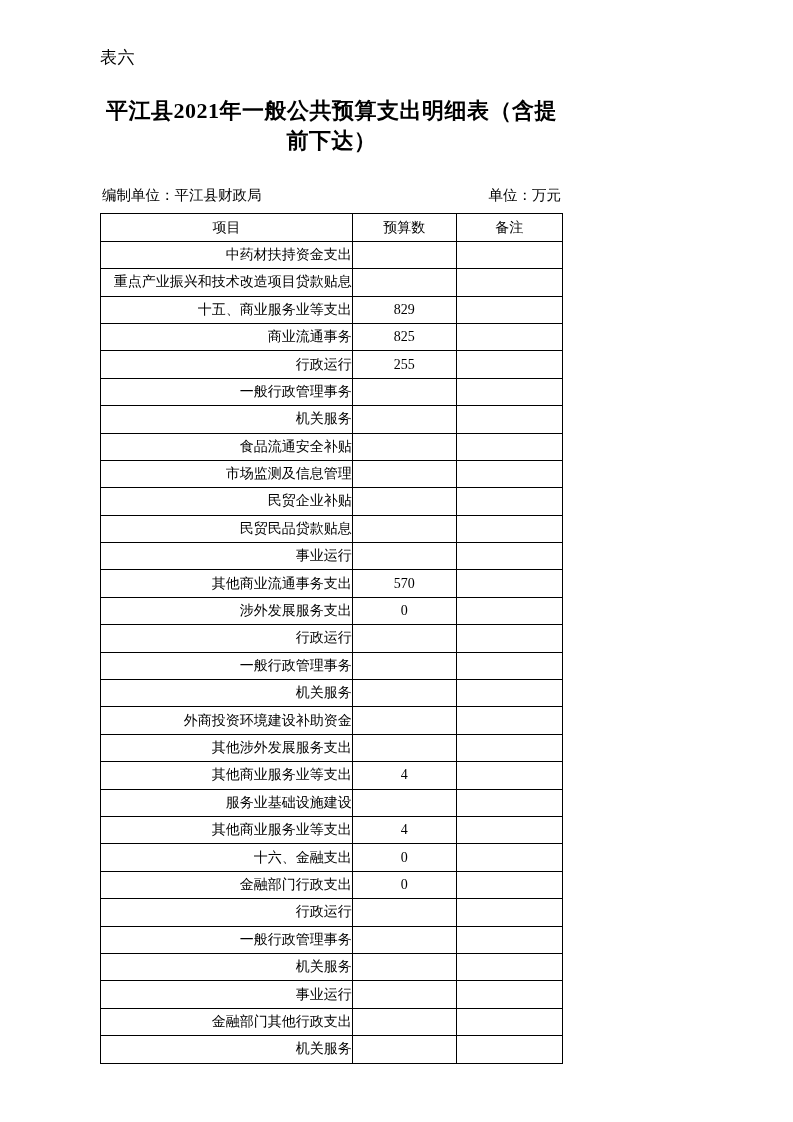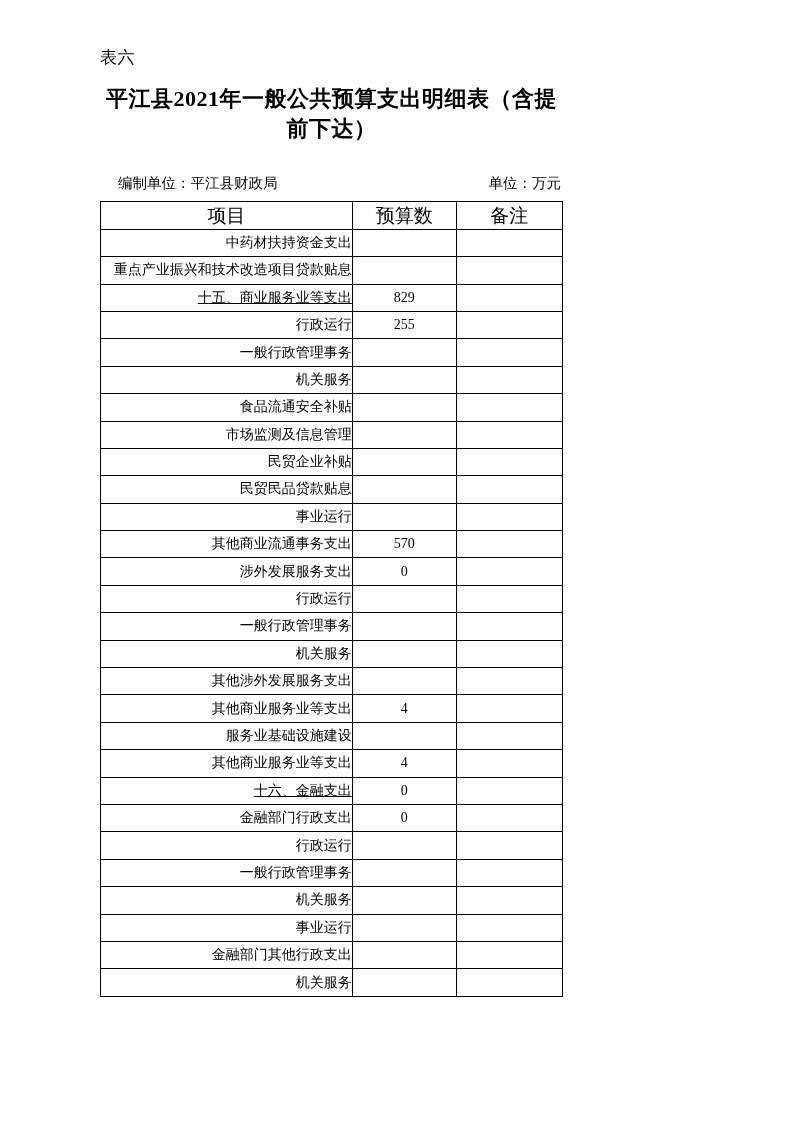--- a/index.html
+++ b/index.html
@@ -27,65 +27,65 @@
   .form-label {
     font-size: 17px;
     line-height: 1.2;
     margin: 8px 0 0 0;
     letter-spacing: 0.5px;
   }
   .doc-title {
     text-align: center;
     font-size: 22px;
     font-weight: bold;
-    margin: 16px 0 0 0;
+    margin: 28px 0 0 0;
     letter-spacing: 0.5px;
   }
   .meta-row {
     display: flex;
     justify-content: space-between;
     align-items: flex-end;
     font-size: 14.5px;
-    margin: 30px 2px 8px 18px;
+    margin: 30px 2px 8px 2px;
   }
   .meta-left, .meta-right {
     white-space: nowrap;
   }
   table.budget {
     border-collapse: collapse;
     width: 100%;
     table-layout: fixed;
   }
   table.budget th,
   table.budget td {
     border: 1px solid #000000;
     height: 26.4px;
     font-size: 14px;
     font-weight: normal;
     padding: 0;
     vertical-align: middle;
   }
   table.budget th {
     text-align: center;
-    font-size: 19px;
+    font-size: 14px;
   }
   col.c-item { width: 54.5%; }
   col.c-amount { width: 22.5%; }
   col.c-note { width: 23%; }
   td.item {
     text-align: right;
     padding-left: 10px;
   }
   td.amount {
     text-align: center;
   }
   td.note {
     text-align: center;
   }
-  .lvl-0 { padding-left: 10px; text-decoration: underline; }
+  .lvl-0 { padding-left: 10px; }
   .lvl-1 { padding-left: 26px; }
   .lvl-2 { padding-left: 42px; }
 </style>
 </head>
 <body>
 
 <div class="page">
 
   <div class="form-label">表六</div>
 
@@ -119,20 +119,25 @@
           <td class="item lvl-2">重点产业振兴和技术改造项目贷款贴息</td>
           <td class="amount"></td>
           <td class="note"></td>
         </tr>
         <tr>
           <td class="item lvl-0">十五、商业服务业等支出</td>
           <td class="amount">829</td>
           <td class="note"></td>
         </tr>
         <tr>
+          <td class="item lvl-1">商业流通事务</td>
+          <td class="amount">825</td>
+          <td class="note"></td>
+        </tr>
+        <tr>
           <td class="item lvl-2">行政运行</td>
           <td class="amount">255</td>
           <td class="note"></td>
         </tr>
         <tr>
           <td class="item lvl-2">一般行政管理事务</td>
           <td class="amount"></td>
           <td class="note"></td>
         </tr>
         <tr>
@@ -184,20 +189,25 @@
           <td class="item lvl-2">一般行政管理事务</td>
           <td class="amount"></td>
           <td class="note"></td>
         </tr>
         <tr>
           <td class="item lvl-2">机关服务</td>
           <td class="amount"></td>
           <td class="note"></td>
         </tr>
         <tr>
+          <td class="item lvl-2">外商投资环境建设补助资金</td>
+          <td class="amount"></td>
+          <td class="note"></td>
+        </tr>
+        <tr>
           <td class="item lvl-2">其他涉外发展服务支出</td>
           <td class="amount"></td>
           <td class="note"></td>
         </tr>
         <tr>
           <td class="item lvl-1">其他商业服务业等支出</td>
           <td class="amount">4</td>
           <td class="note"></td>
         </tr>
         <tr>

